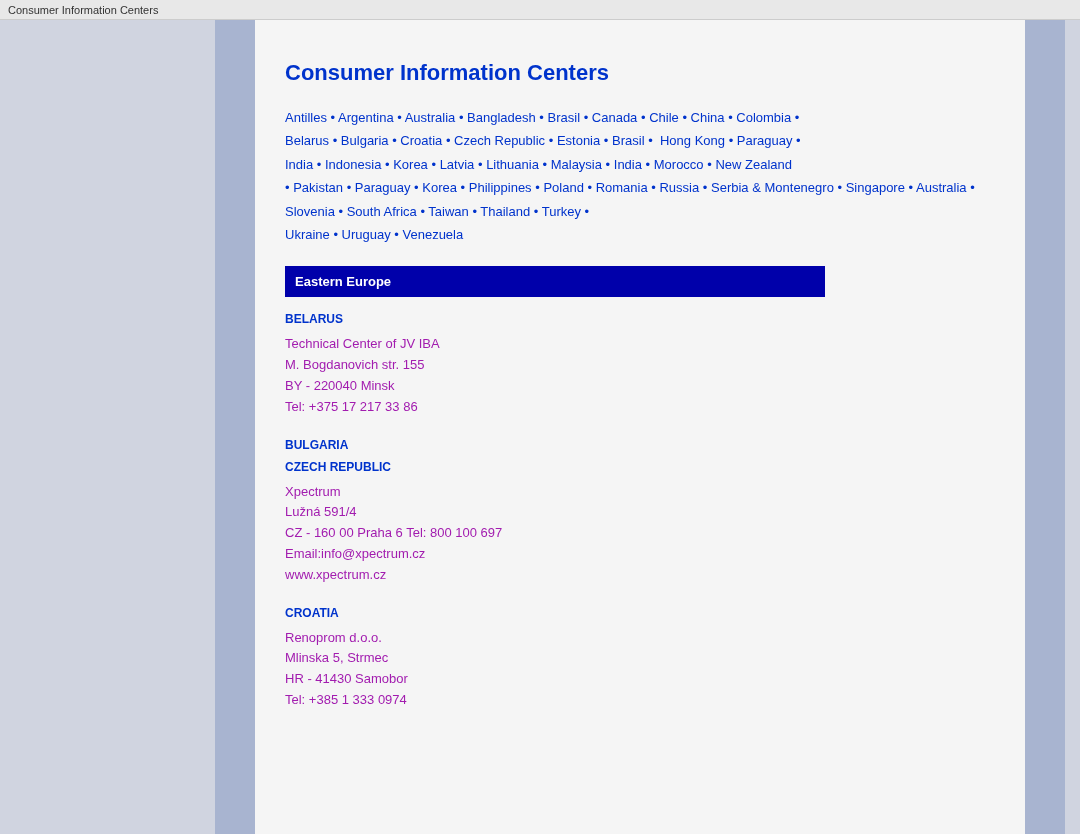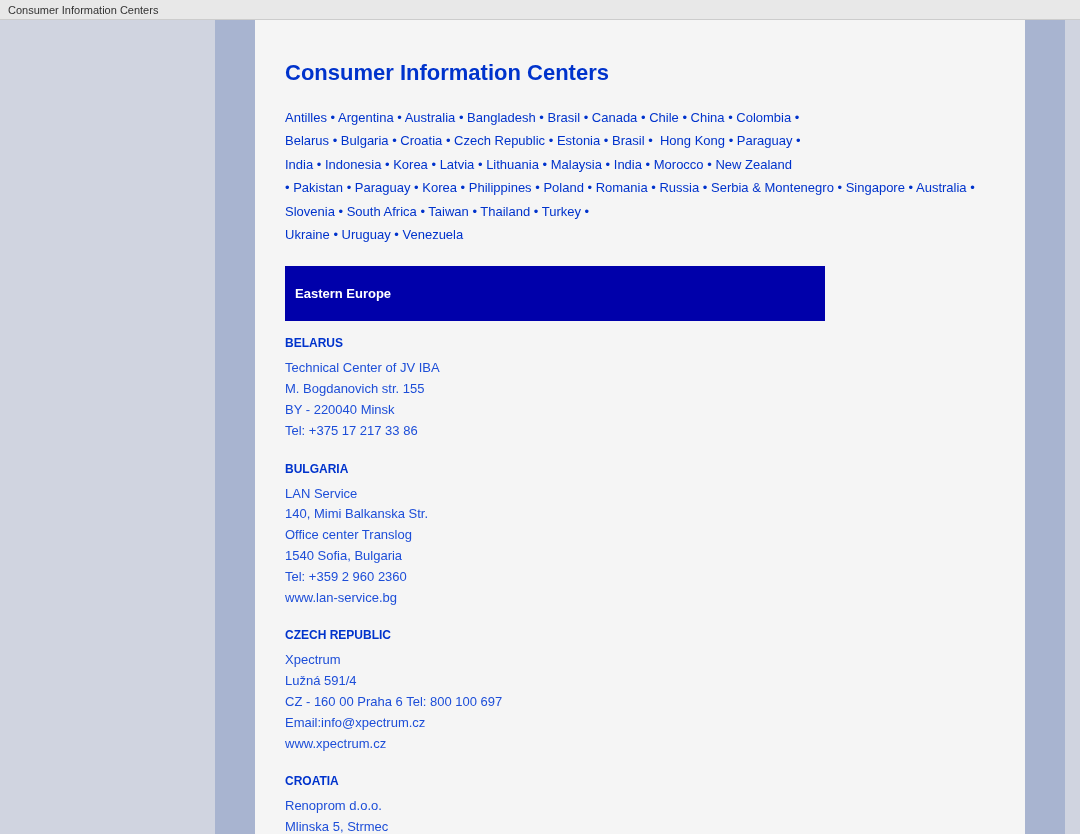--- a/index.html
+++ b/index.html
@@ -72,34 +72,34 @@
       text-decoration: none;
     }
     .links-section span.separator {
       color: #0033cc;
     }
     .section-header {
       background-color: #0000aa;
       color: white;
       font-size: 13px;
       font-weight: bold;
-      padding: 20px 10px;
+      padding: 8px 10px;
       margin-bottom: 15px;
       width: 540px;
     }
     .country-title {
       color: #0033cc;
       font-weight: bold;
       font-size: 12px;
       margin-bottom: 8px;
       margin-top: 5px;
     }
     .country-info {
       font-size: 13px;
-      color: #1d4ed8;
+      color: #a21caf;
       line-height: 1.6;
       margin-bottom: 20px;
     }
   </style>
 </head>
 <body>
 
 <div class="title-bar">
   <span>Consumer Information Centers</span>
 </div>
@@ -170,28 +170,20 @@
         <div class="country-info">
           Technical Center of JV IBA<br>
           M. Bogdanovich str. 155<br>
           BY - 220040 Minsk<br>
           Tel: +375 17 217 33 86
         </div>
       </div>
 
       <div>
         <div class="country-title">BULGARIA</div>
-        <div class="country-info">
-          LAN Service<br>
-          140, Mimi Balkanska Str.<br>
-          Office center Translog<br>
-          1540 Sofia, Bulgaria<br>
-          Tel: +359 2 960 2360<br>
-          www.lan-service.bg
-        </div>
       </div>
 
       <div>
         <div class="country-title">CZECH REPUBLIC</div>
         <div class="country-info">
           Xpectrum<br>
           Lužná 591/4<br>
           CZ - 160 00 Praha 6 Tel: 800 100 697<br>
           Email:info@xpectrum.cz<br>
           www.xpectrum.cz

